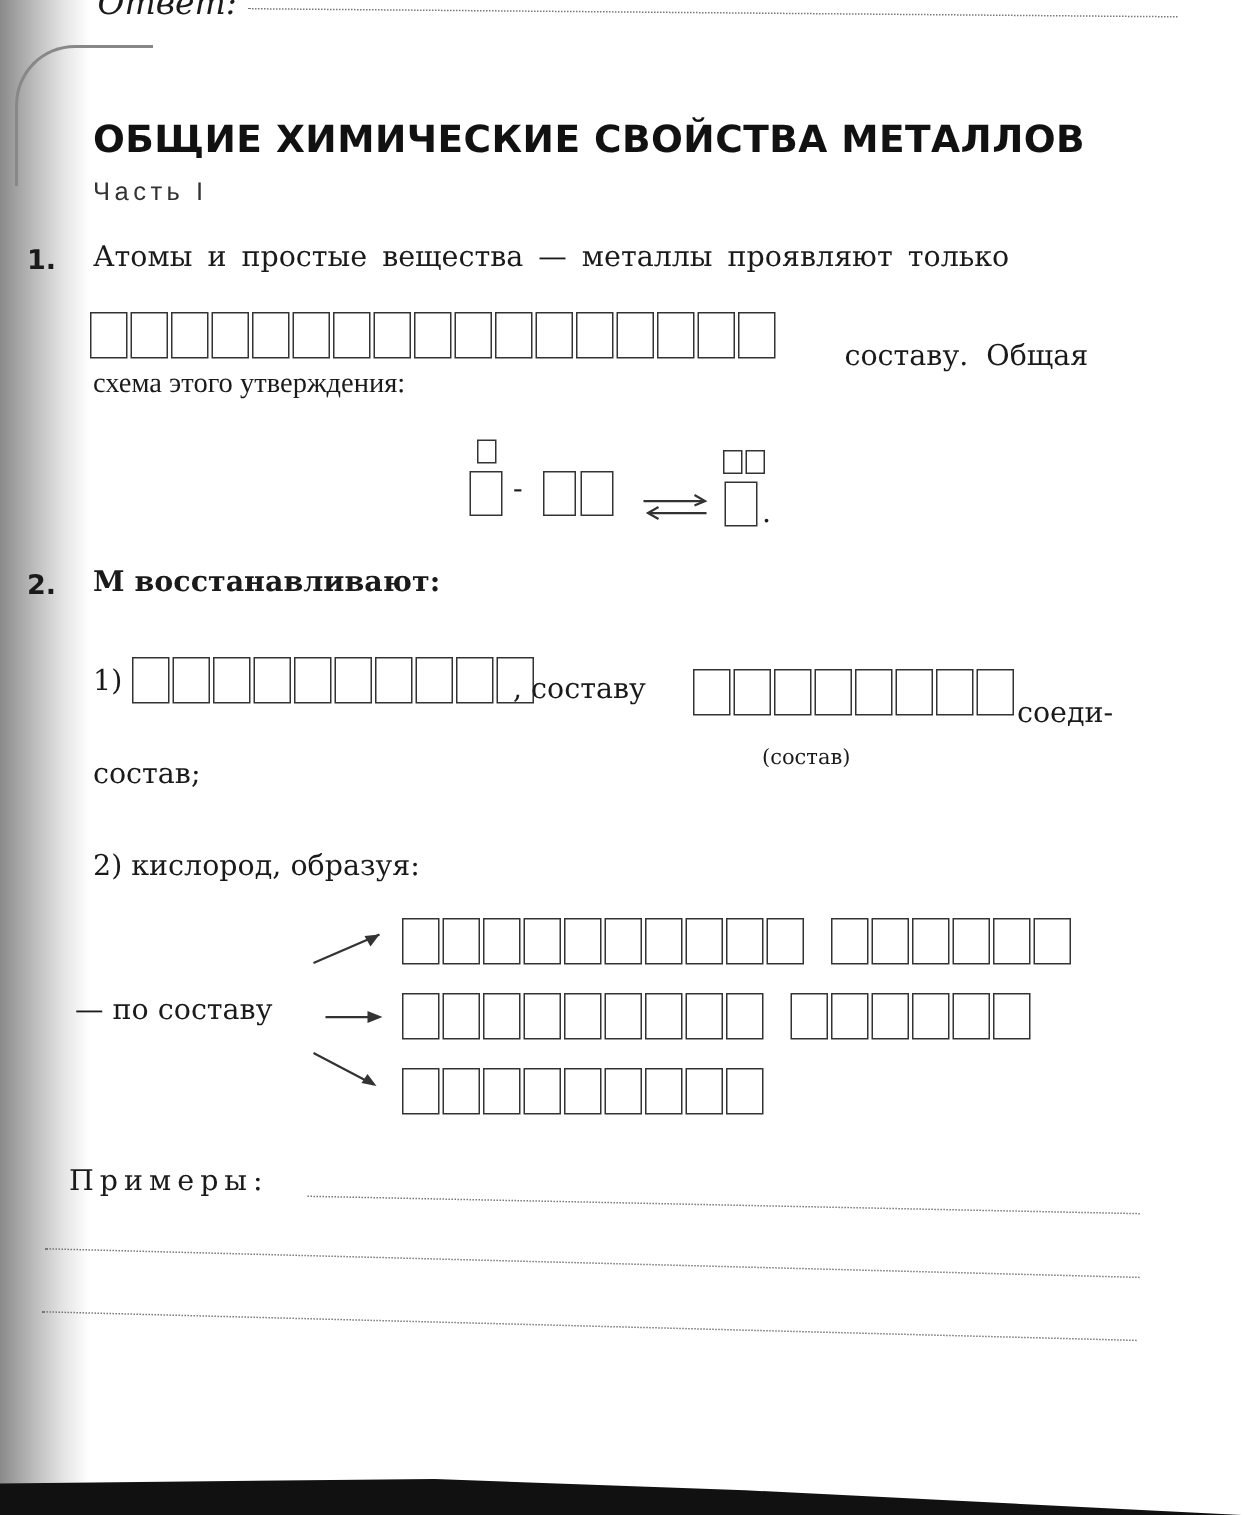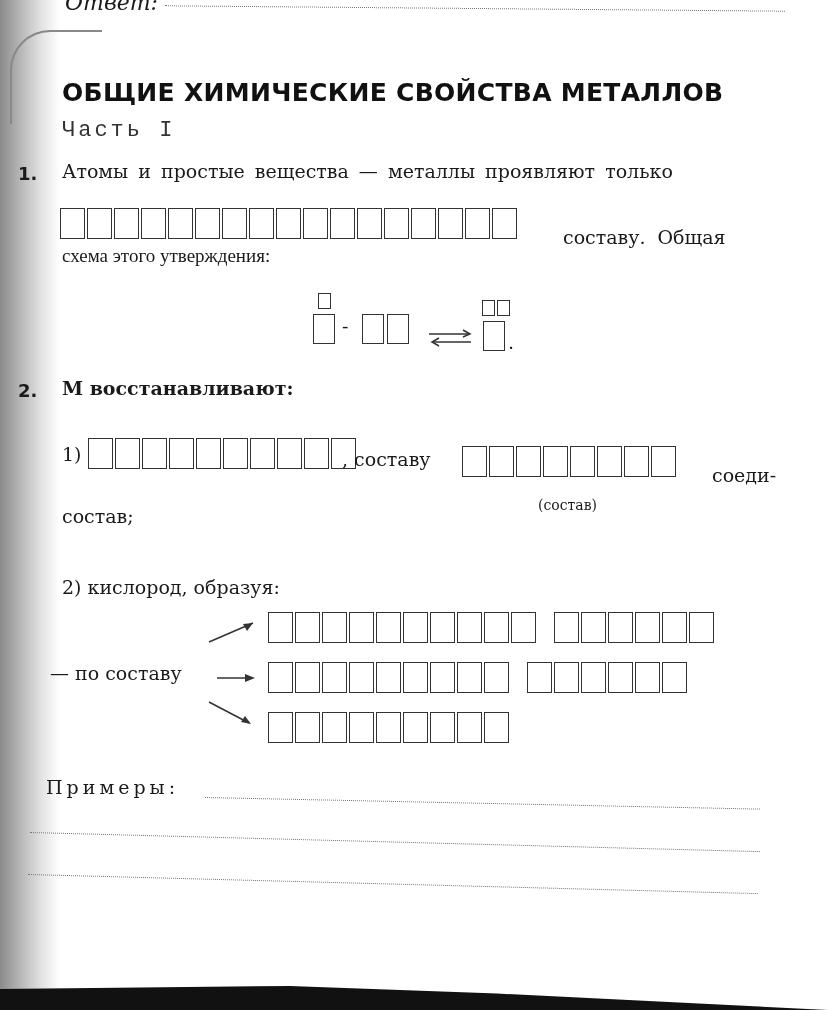--- a/index.html
+++ b/index.html
@@ -24,22 +24,22 @@
   .bracket {
     position: absolute; left: 10px; top: 30px; width: 90px; height: 92px;
     border-left: 2px solid #888; border-top: 2px solid #888;
     border-top-left-radius: 40px;
   }
   .title {
     left: 62px; top: 78px; font-family: "DejaVu Sans", "Liberation Sans", sans-serif;
     font-weight: 600; font-size: 25px; letter-spacing: 0.3px; color: #111;
   }
   .subtitle {
-    left: 62px; top: 118px; font-family: Liberation Mono, monospace;
-    font-weight: 300; font-size: 22px; letter-spacing: 3px; color: #333;
+    left: 62px; top: 118px; font-family: Liberation Sans, sans-serif;
+    font-weight: 300; font-size: 17px; letter-spacing: 3px; color: #333;
   }
   .qnum { font-family: "DejaVu Sans", "Liberation Sans", sans-serif; font-weight: bold; font-size: 18px; }
   .txt { font-size: 19px; }
   .bold { font-weight: bold; }
   .boxes { position: absolute; display: flex; gap: 2px; }
   .box { width: 25px; height: 31px; border: 1.6px solid #333; box-sizing: border-box; background: #fff; }
   .box.sm { width: 13px; height: 16px; border-width: 1.3px; }
   .box.md { width: 22px; height: 30px; }
   .arrow { position: absolute; }
   .small { font-size: 14px; }
@@ -120,25 +120,25 @@
 <div class="boxes" id="q2-boxes2" style="left:462px; top:446px;">
     <div class="box"></div>
     <div class="box"></div>
     <div class="box"></div>
     <div class="box"></div>
     <div class="box"></div>
     <div class="box"></div>
     <div class="box"></div>
     <div class="box"></div>
   </div>
-<div class="abs txt" style="left:712px; top:464px;">соеди-</div>
-<div class="abs small" style="left:538px; top:497px;">(состав)</div>
+<div class="abs txt" style="left:678px; top:464px;">соеди-</div>
+<div class="abs small" style="left:508px; top:497px;">(состав)</div>
 <div class="abs txt" style="left:62px; top:505px;">состав;</div>
 
-<div class="abs txt" style="left:62px; top:566px;margin-top:10px;">2) кислород, образуя:</div>
+<div class="abs txt" style="left:62px; top:566px;">2) кислород, образуя:</div>
 
 <svg class="arrow" style="left:205px; top:618px;" width="60" height="110">
   <line x1="4" y1="24" x2="48" y2="5" stroke="#333" stroke-width="1.5"></line>
   <polygon points="48,5 38,6 42,13" fill="#333"></polygon>
   <line x1="12" y1="60" x2="46" y2="60" stroke="#333" stroke-width="1.5"></line>
   <polygon points="50,60 40,56 40,64" fill="#333"></polygon>
   <line x1="4" y1="84" x2="44" y2="105" stroke="#333" stroke-width="1.5"></line>
   <polygon points="46,106 36,104 40,98" fill="#333"></polygon>
 </svg>
 <div class="abs txt" style="left:50px; top:662px;">— по составу</div>

